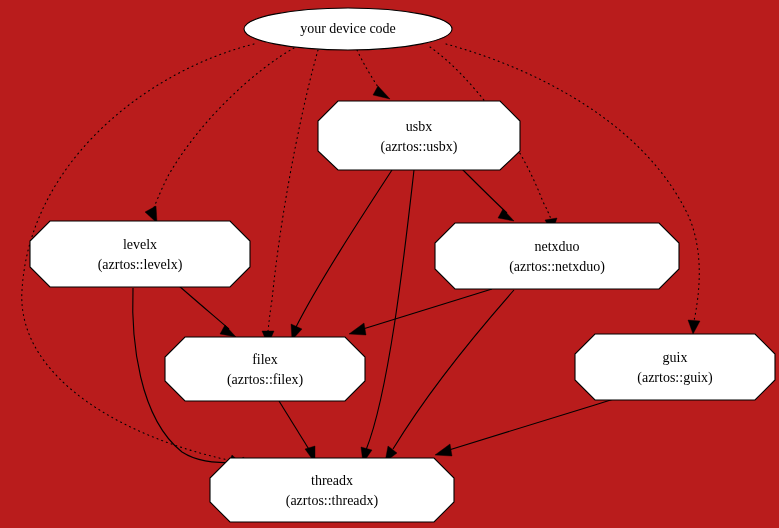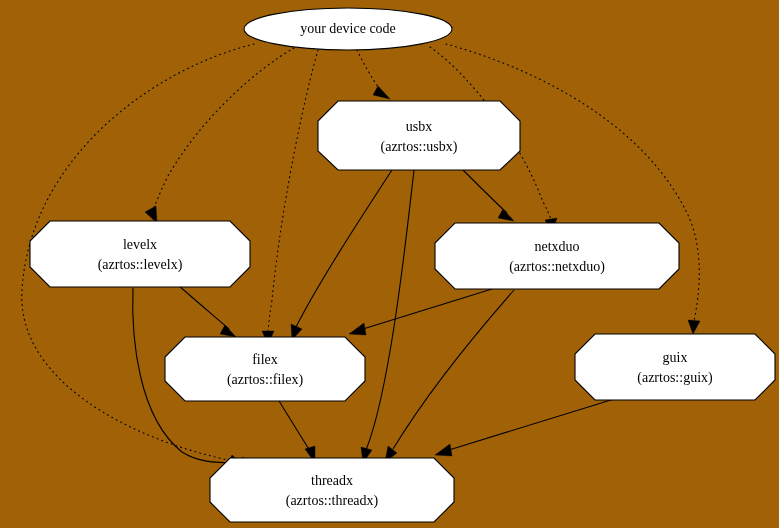--- a/index.html
+++ b/index.html
@@ -4,21 +4,21 @@
 <style>
   html, body {
     margin: 0;
     padding: 0;
     background: #ffffff;
   }
   #canvas {
     position: relative;
     width: 779px;
     height: 528px;
-    background: #a16207;
+    background: #b91c1c;
     overflow: hidden;
   }
   svg#graph {
     display: block;
     width: 779px;
     height: 528px;
   }
   .node-shape {
     fill: #ffffff;
     stroke: #000000;

